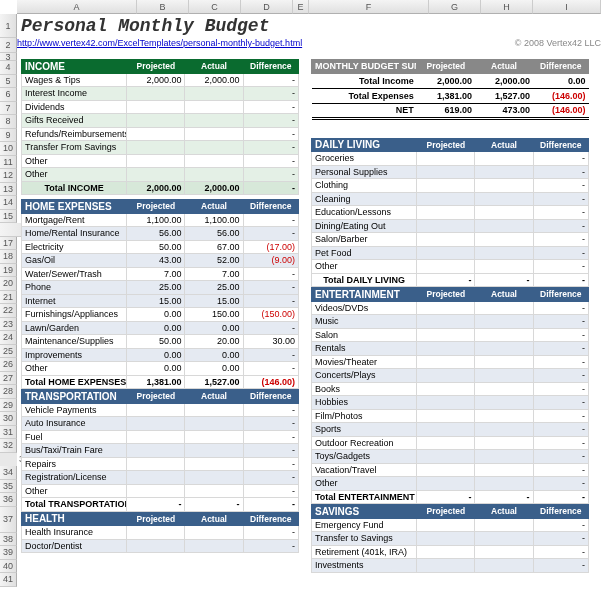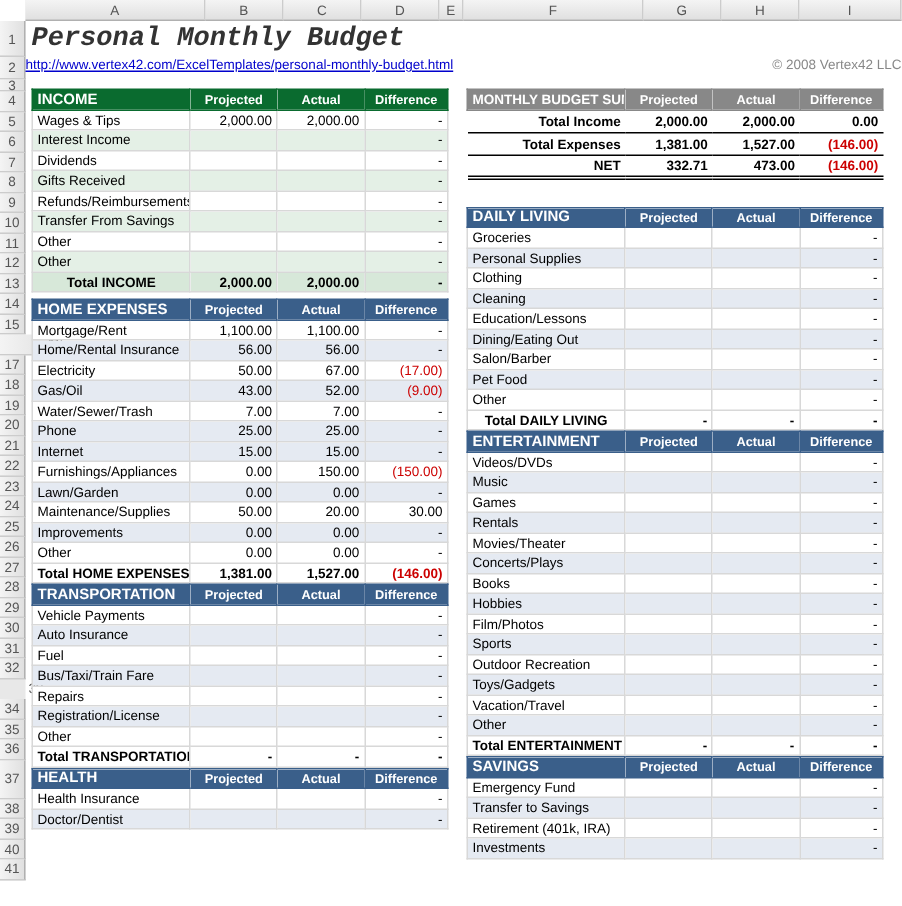--- a/index.html
+++ b/index.html
@@ -447,21 +447,21 @@
     <td class="">0.00</td>
               </tr>
               <tr class="sum-row line">
                 <td class="lbl">Total Expenses</td>
     <td>1,381.00</td>
     <td>1,527.00</td>
     <td class="neg">(146.00)</td>
               </tr>
               <tr class="sum-row dline">
                 <td class="lbl">NET</td>
-    <td>332.71</td>
+    <td>619.00</td>
     <td>473.00</td>
     <td class="neg">(146.00)</td>
               </tr>
             </tbody>
           </table>
           <div style="height: 18px;"></div>
           <table>
             <colgroup>
               <col class="c1">
               <col class="c2">
@@ -557,21 +557,21 @@
       <td class="num"></td>
       <td class="num ">-</td>
               </tr>
               <tr class="alt2">
                 <td class="lbl">Music</td>
       <td class="num"></td>
       <td class="num"></td>
       <td class="num ">-</td>
               </tr>
               <tr class="alt">
-                <td class="lbl">Games</td>
+                <td class="lbl">Salon</td>
       <td class="num"></td>
       <td class="num"></td>
       <td class="num ">-</td>
               </tr>
               <tr class="alt2">
                 <td class="lbl">Rentals</td>
       <td class="num"></td>
       <td class="num"></td>
       <td class="num ">-</td>
               </tr>

